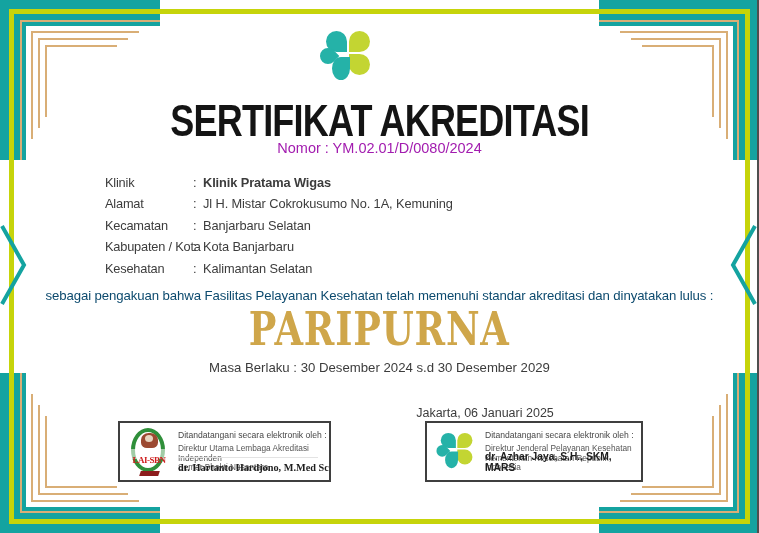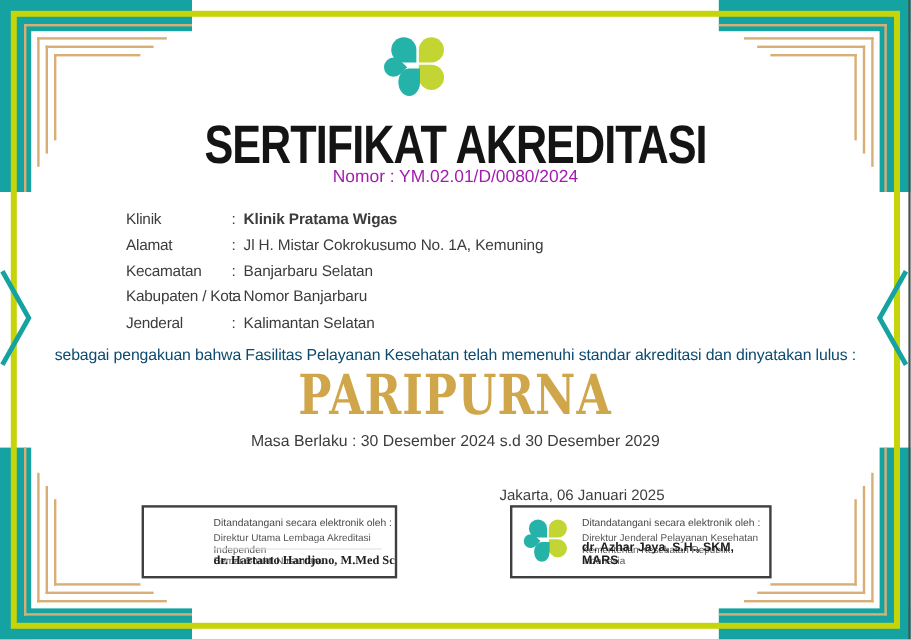--- a/index.html
+++ b/index.html
@@ -154,37 +154,46 @@
       <span class="dv">Jl H. Mistar Cokrokusumo No. 1A, Kemuning</span>
     </div>
     <div class="detail-row">
       <span class="dl">Kecamatan</span>
       <span class="dc">:</span>
       <span class="dv">Banjarbaru Selatan</span>
     </div>
     <div class="detail-row">
       <span class="dl">Kabupaten / Kota</span>
       <span class="dc">:</span>
-      <span class="dv">Nomor Banjarbaru</span>
-    </div>
-    <div class="detail-row">
-      <span class="dl">Jenderal</span>
+      <span class="dv">Kota Banjarbaru</span>
+    </div>
+    <div class="detail-row">
+      <span class="dl">Kesehatan</span>
       <span class="dc">:</span>
       <span class="dv">Kalimantan Selatan</span>
     </div>
   </div>
 
   <div class="statement">sebagai pengakuan bahwa Fasilitas Pelayanan Kesehatan telah memenuhi standar akreditasi dan dinyatakan lulus :</div>
   <div class="grade-wrap">
     <span class="grade">PARIPURNA</span>
   </div>
   <div class="validity">Masa Berlaku : 30 Desember 2024 s.d 30 Desember 2029</div>
   <div class="place-date">Jakarta, 06 Januari 2025</div>
 
   <div class="sigbox left">
+    <div class="lai">
+      <div class="lai-ring"></div>
+      <div class="lai-fig"></div>
+      <div class="lai-fig2"></div>
+      <div class="lai-band">
+        <span>LAI-SBN</span>
+      </div>
+      <div class="lai-base"></div>
+    </div>
     <div class="sig-signed">Ditandatangani secara elektronik oleh :</div>
     <div class="sig-org">
       <div>Direktur Utama Lembaga Akreditasi Independen</div>
       <div>Semar Bhakti Nusantara</div>
     </div>
     <div class="sig-rule"></div>
     <div class="sig-name serif">dr. Hartanto Hardjono, M.Med Sc</div>
   </div>
 
   <div class="sigbox right">

